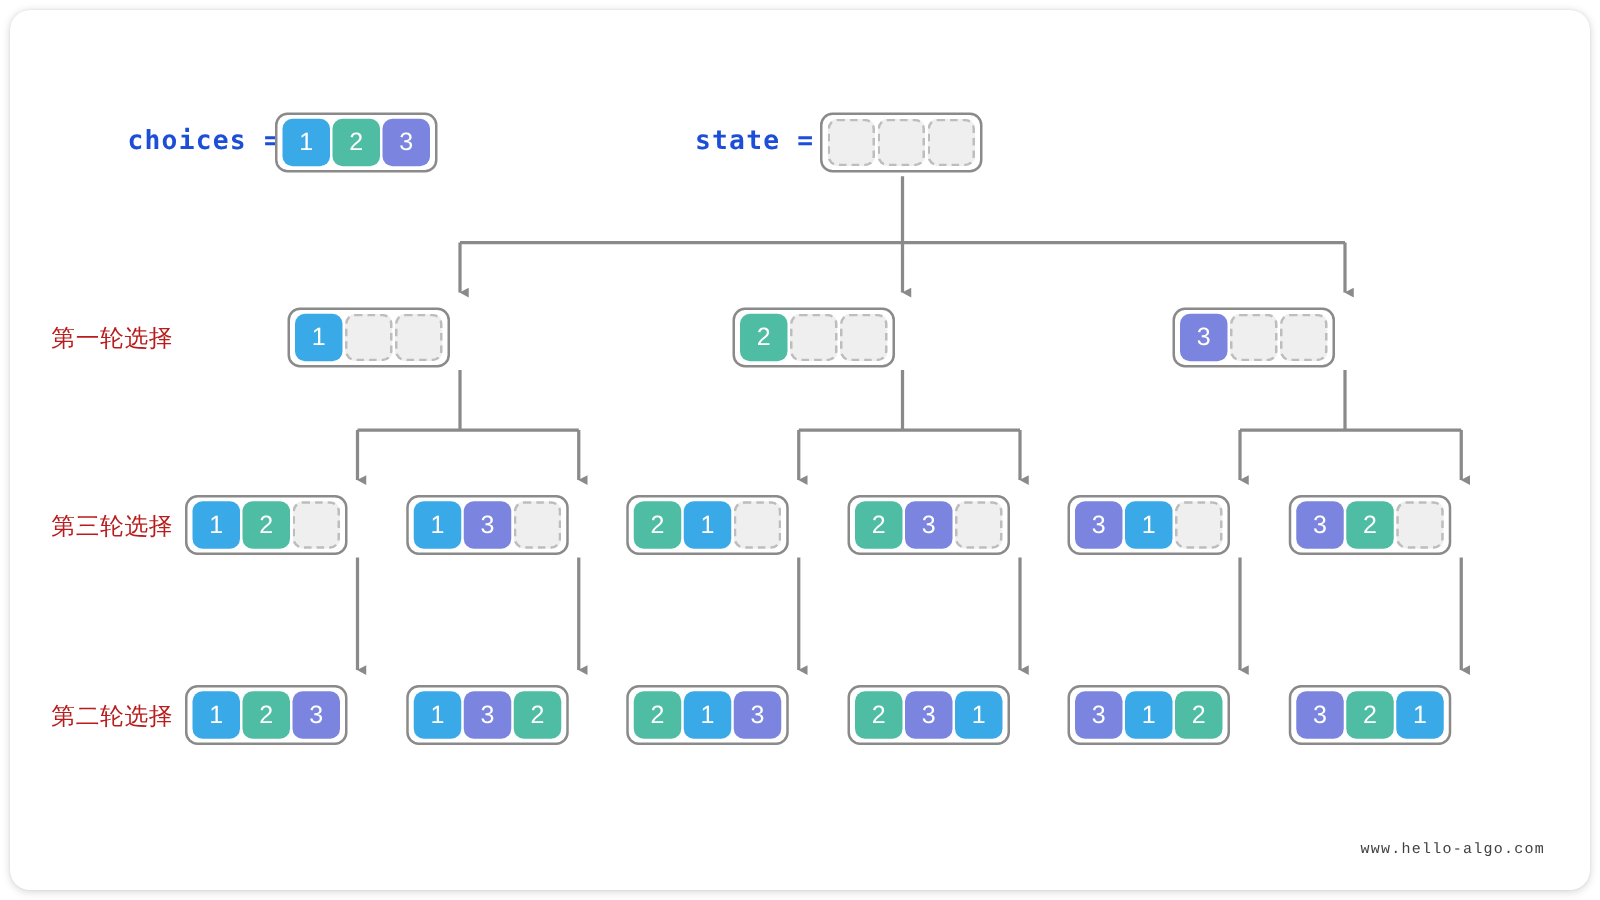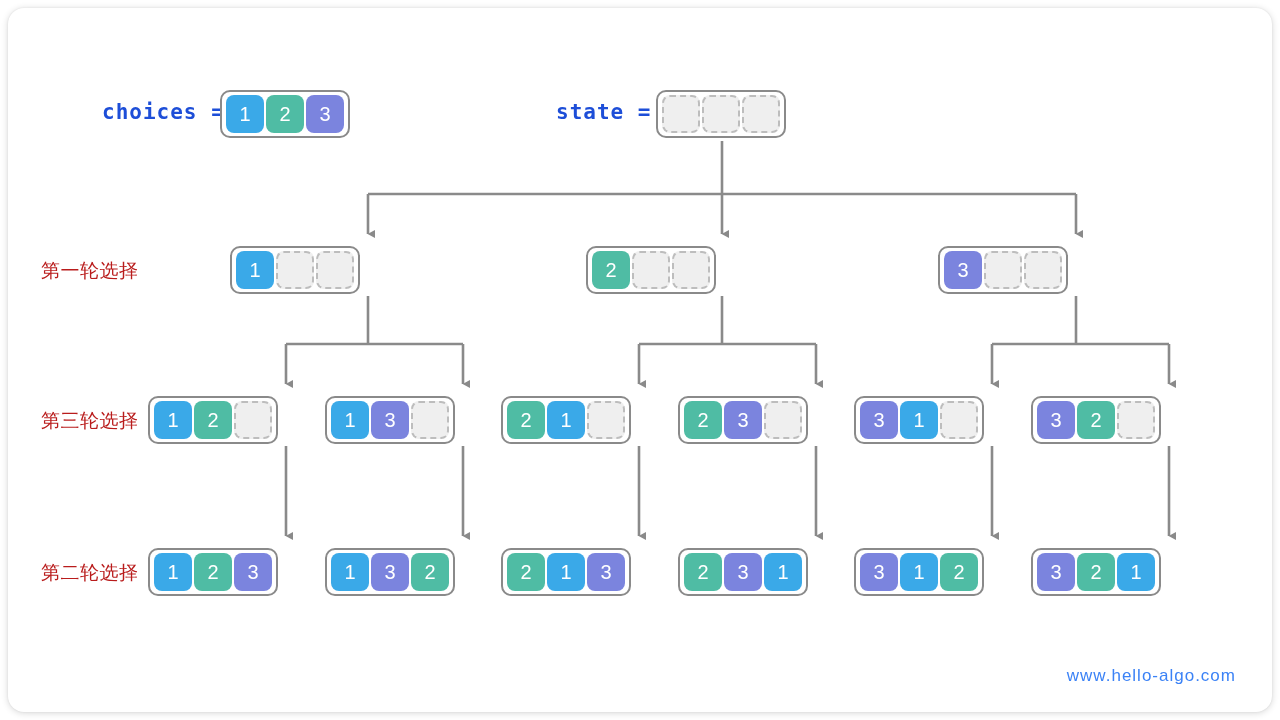--- a/index.html
+++ b/index.html
@@ -90,23 +90,23 @@
   .cell.empty {
     background: #efefef;
     border: 2px dashed #bdbdbd;
     color: transparent;
   }
   
   #watermark {
     position: absolute;
     right: 36px;
     bottom: 26px;
-    font-family: Liberation Sans, sans-serif;
-    font-size: 17px;
-    color: #3b82f6;
+    font-family: Liberation Mono, monospace;
+    font-size: 12px;
+    color: #404040;
     letter-spacing: 1px;
   }
 </style>
 </head>
 <body>
 
 <div id="card">
   <div id="stage">
 
     <svg id="wires" viewBox="0 0 1264 704" width="1264" height="704" xmlns="http://www.w3.org/2000/svg">

